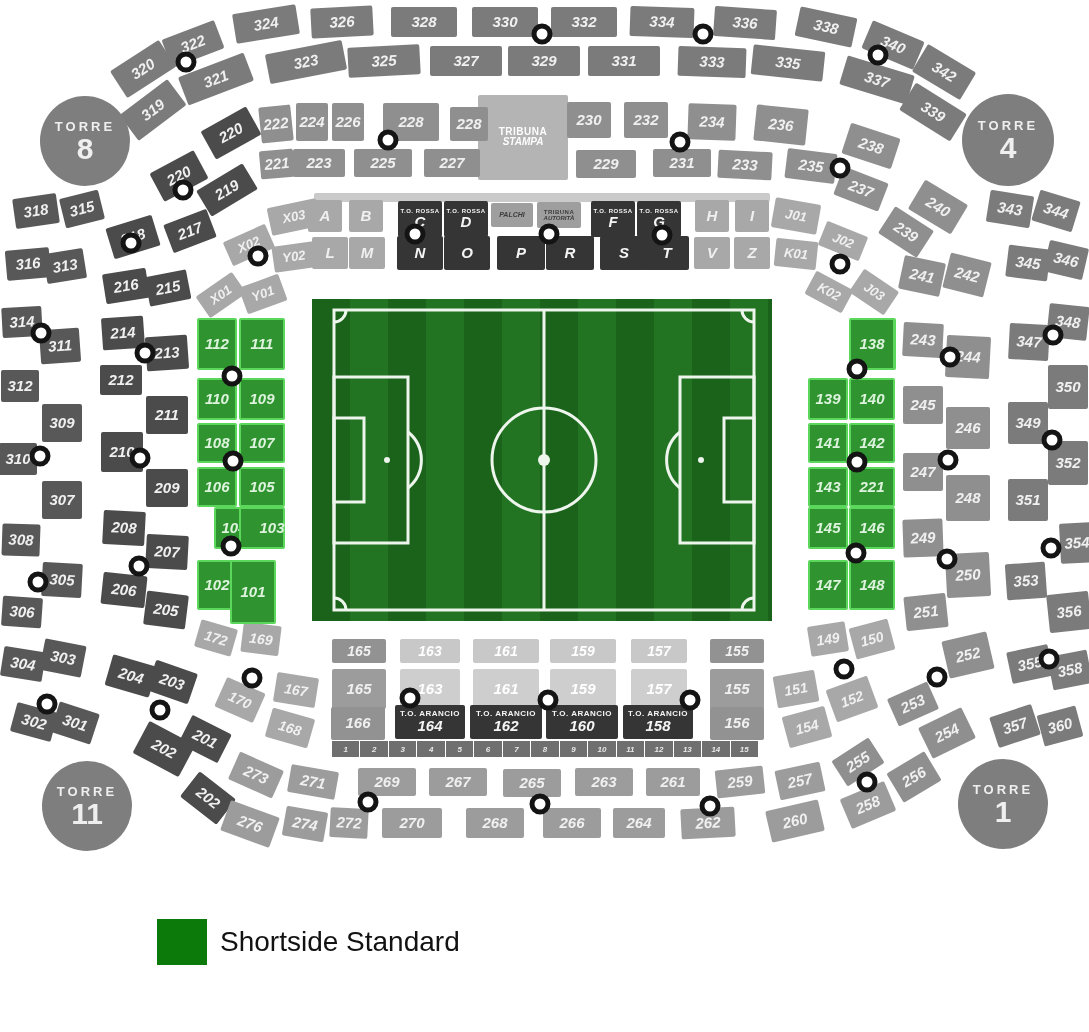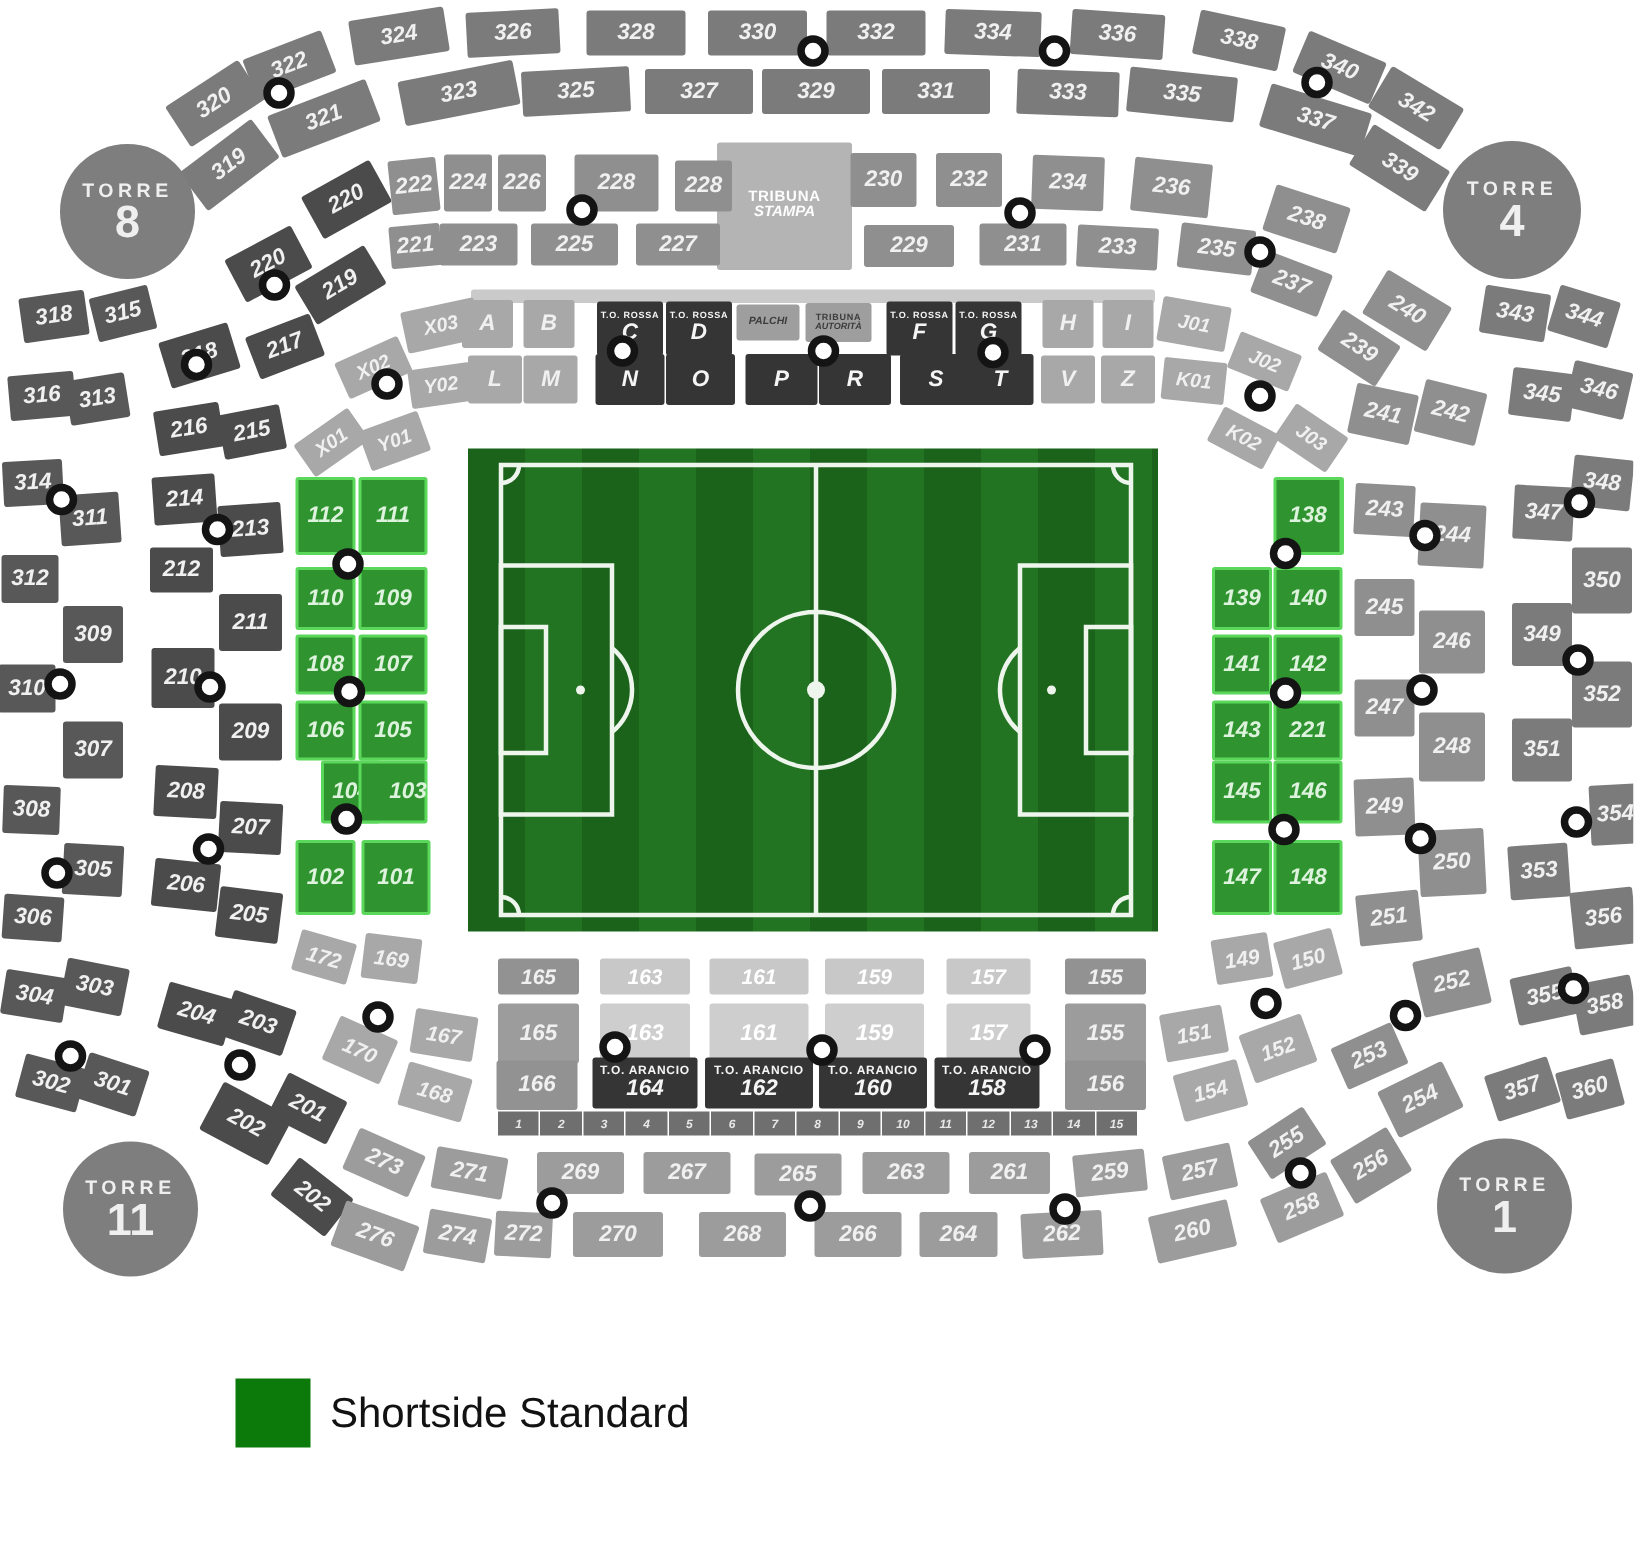--- a/index.html
+++ b/index.html
@@ -692,21 +692,21 @@
     </div>
     <div class="sec c-gr" style="left: 197px; top: 507px; width: 40px; height: 42px; transform: rotate(0deg); font-size: 15px; margin-left: 17px;">
       <div>104</div>
     </div>
     <div class="sec c-gr" style="left: 239px; top: 507px; width: 46px; height: 42px; transform: rotate(0deg); font-size: 15px; padding-left: 20px;">
       <div>103</div>
     </div>
     <div class="sec c-gr" style="left: 197px; top: 560px; width: 40px; height: 50px; transform: rotate(0deg); font-size: 15px;">
       <div>102</div>
     </div>
-    <div class="sec c-gr" style="left: 241px; top: 560px; width: 46px; height: 50px; transform: rotate(0deg); font-size: 15px;">
+    <div class="sec c-gr" style="left: 230px; top: 560px; width: 46px; height: 64px; transform: rotate(0deg); font-size: 15px;">
       <div>101</div>
     </div>
     <div class="sec c-gr" style="left: 808px; top: 318px; width: 40px; height: 52px; transform: rotate(0deg); font-size: 15px; margin-left: 48px;">
       <div>137</div>
     </div>
     <div class="sec c-gr" style="left: 849px; top: 318px; width: 46px; height: 52px; transform: rotate(0deg); font-size: 15px;">
       <div>138</div>
     </div>
     <div class="sec c-gr" style="left: 808px; top: 378px; width: 40px; height: 42px; transform: rotate(0deg); font-size: 15px;">
       <div>139</div>

